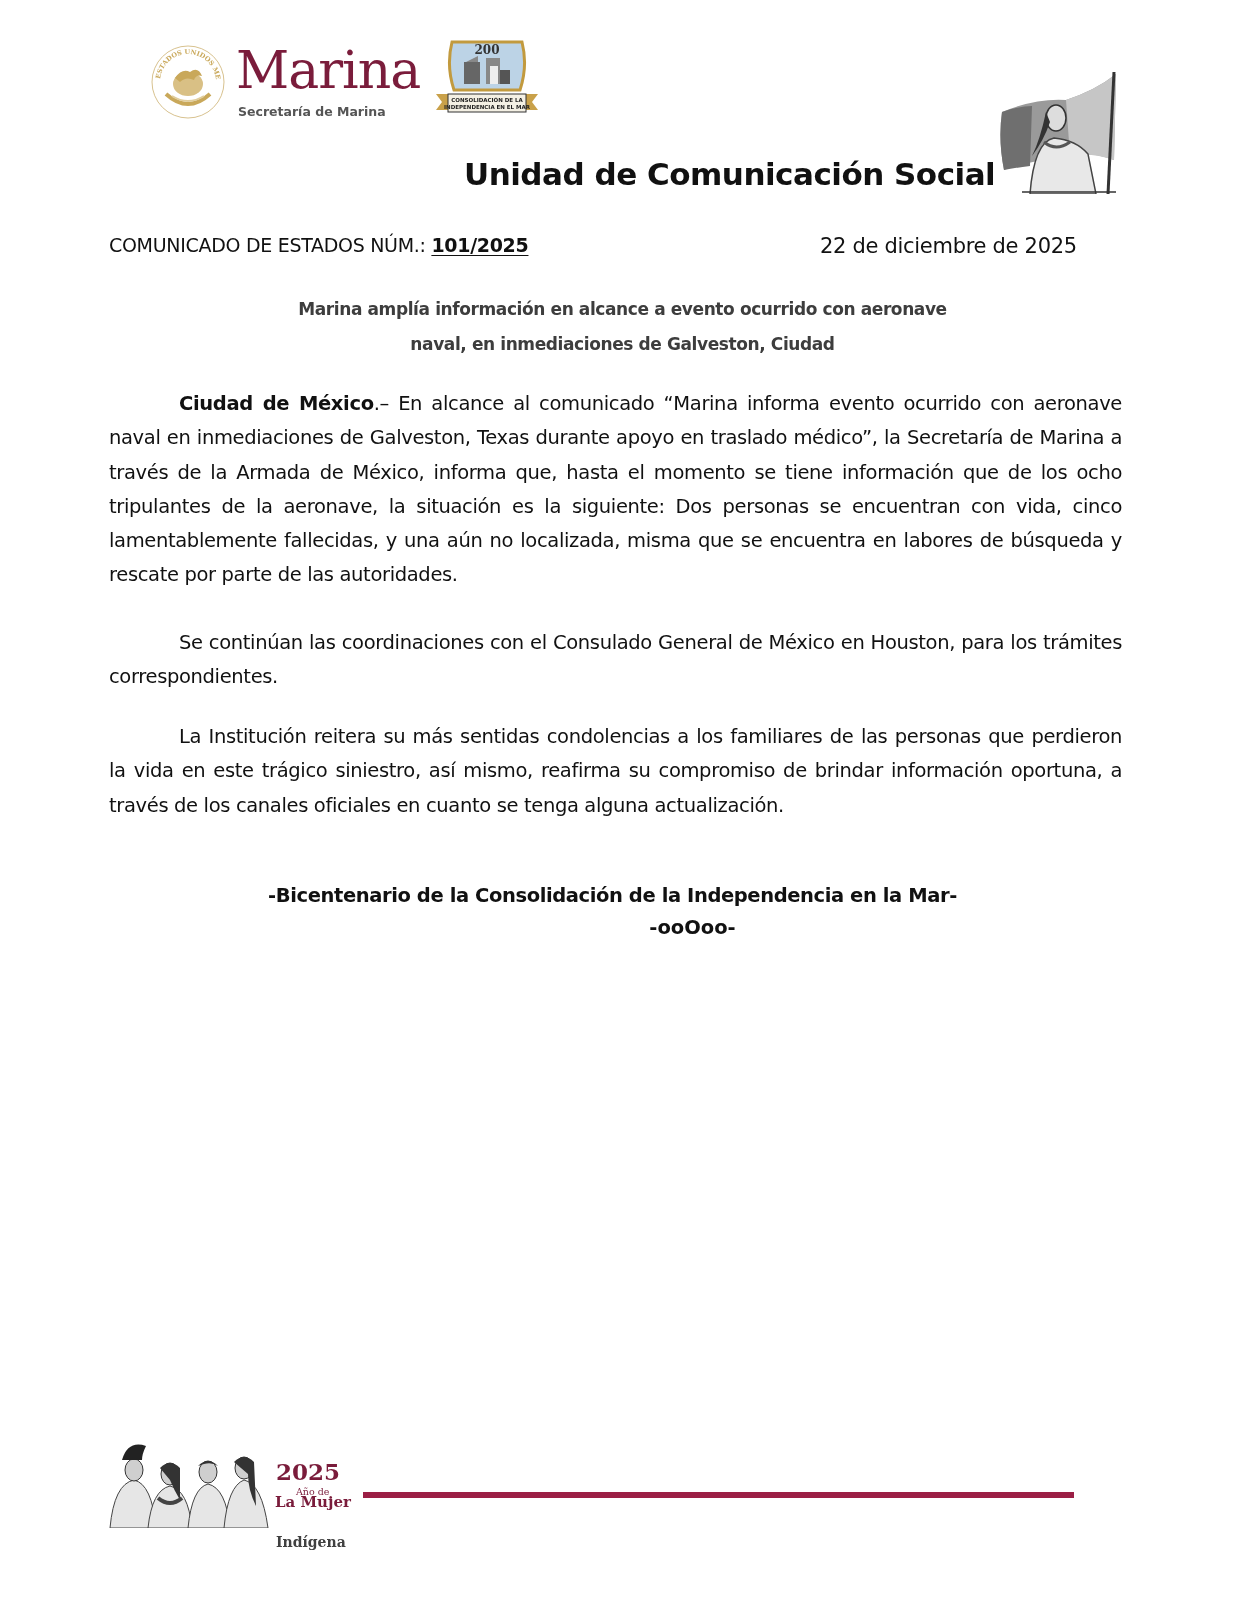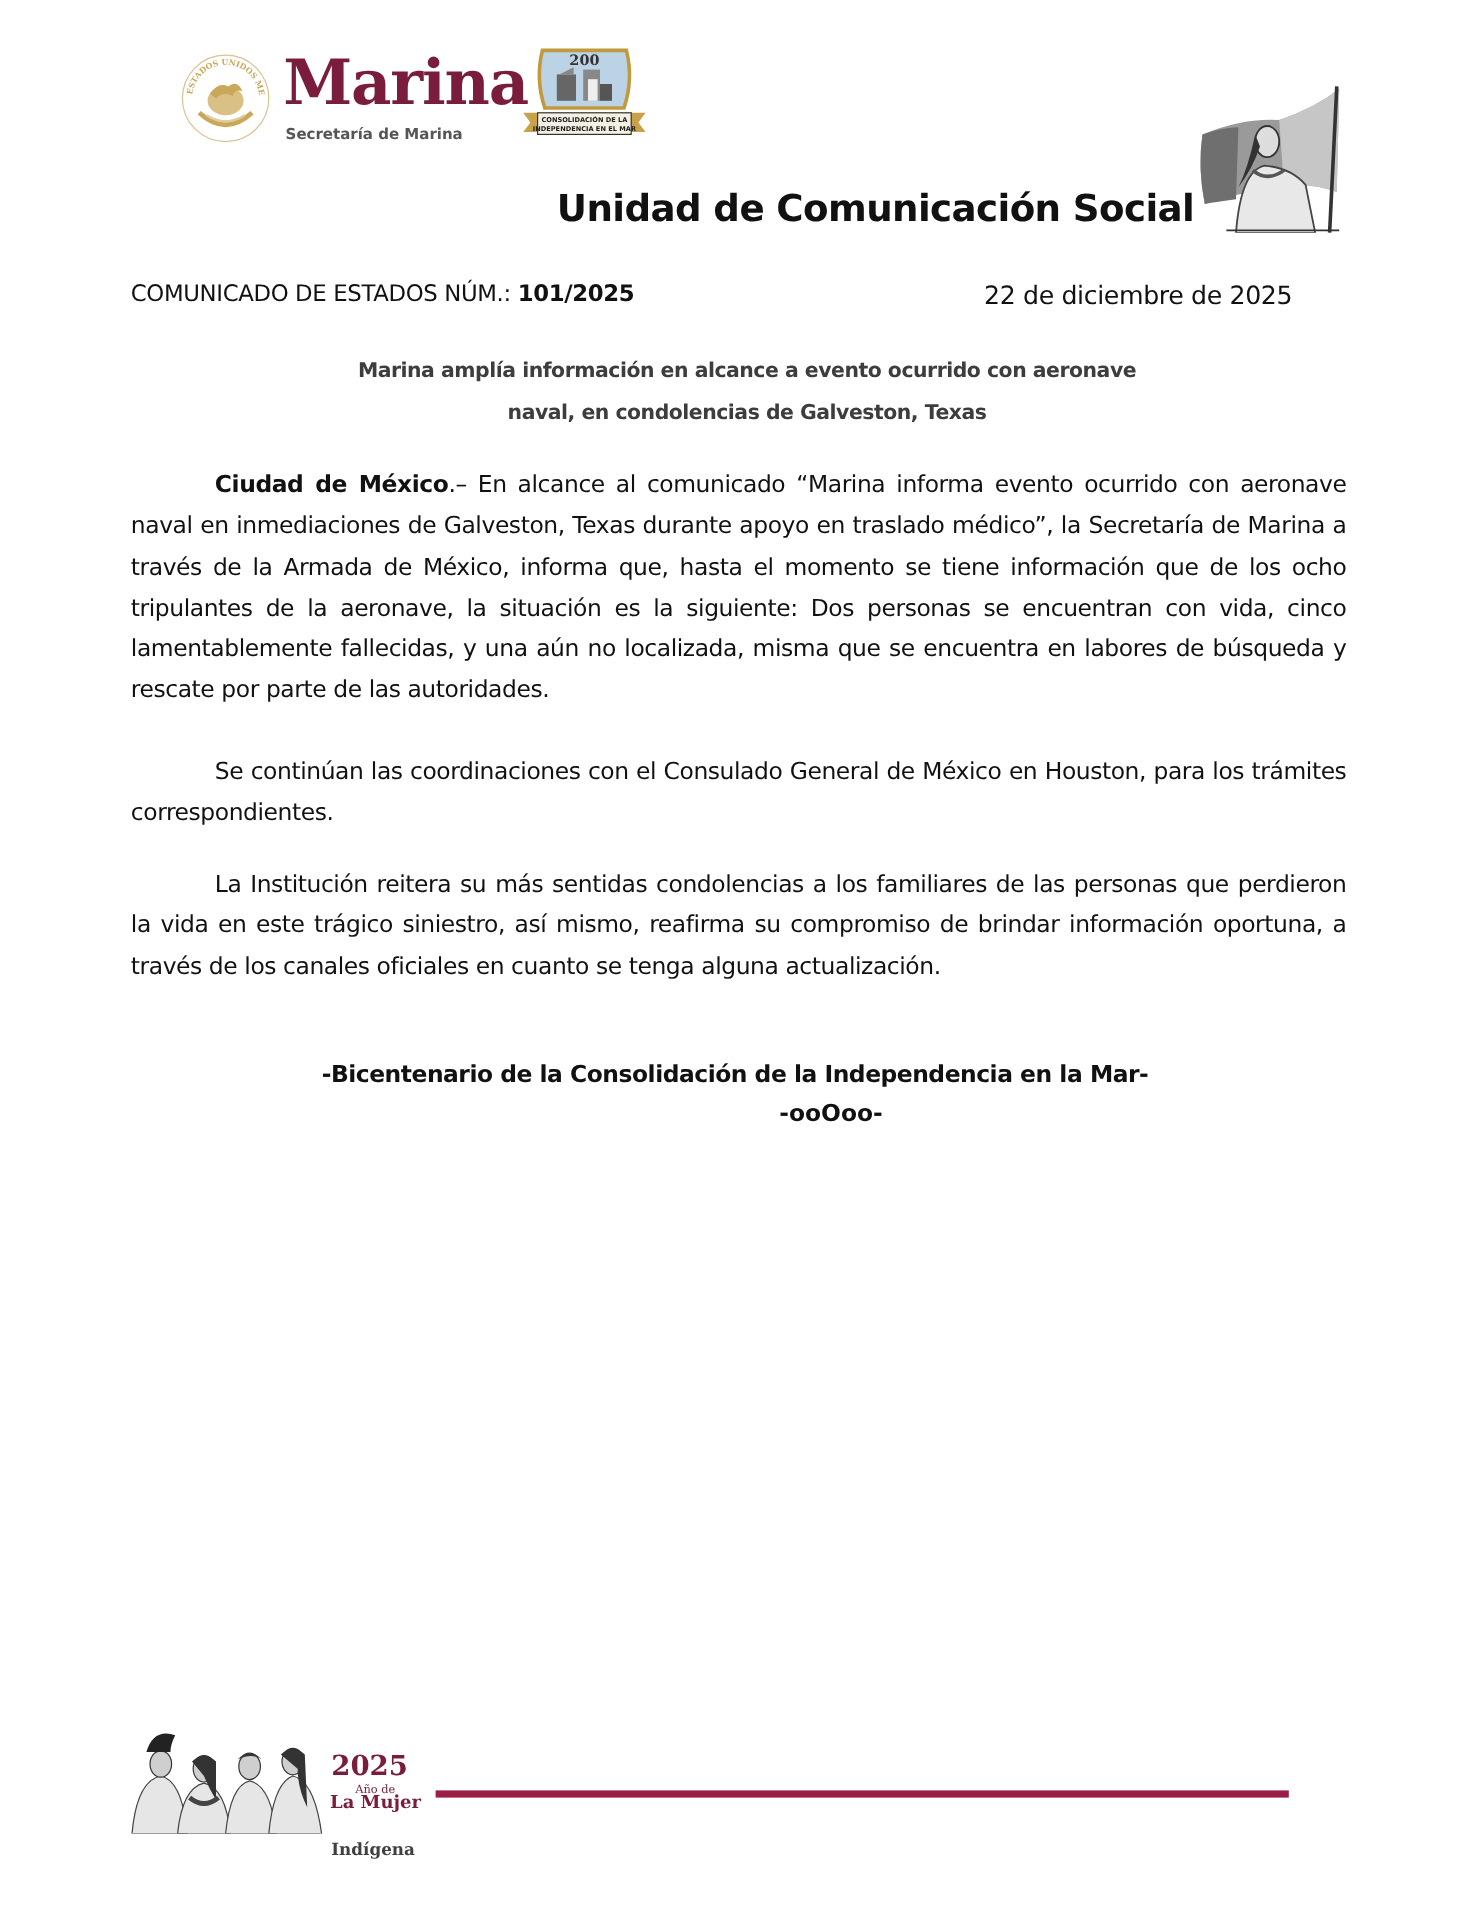--- a/index.html
+++ b/index.html
@@ -1,29 +1,29 @@
 <!DOCTYPE html>
 <html><head>
 <meta charset="utf-8">
 <style>
   html, body { margin:0; padding:0; background:#ffffff; }
   body { width:1235px; height:1600px; position:relative; overflow:hidden; font-family:"DejaVu Sans", sans-serif; color:#111; }
   .abs { position:absolute; }
 
   
   .seal { left:150px; top:44px; width:76px; height:76px; border-radius:50%; }
-  .brand-word { left:236px; top:44px; font-family:"DejaVu Serif", serif; font-weight:bold; font-size:52px; line-height:1; color:#7a1c3b; letter-spacing:-1px; }
+  .brand-word { left:236px; top:44px; font-family:"DejaVu Serif", serif; font-weight:normal; font-size:52px; line-height:1; color:#7a1c3b; letter-spacing:-1px; }
   .brand-sub { left:238px; top:104px; font-family:"DejaVu Sans", sans-serif; font-weight:bold; font-size:12.5px; color:#555; }
   .bicent-badge { left:434px; top:36px; width:106px; height:82px; }
   .unit-title { left:464px; top:156px; font-family:"DejaVu Sans", sans-serif; font-weight:bold; font-size:31px; color:#111; letter-spacing:-0.5px; }
   .heroine { left:996px; top:70px; width:124px; height:124px; }
 
   
   .press-line { left:109px; top:234px; font-size:19px; color:#111; font-family:"DejaVu Sans", sans-serif; letter-spacing:-0.3px; }
-  .press-num { font-weight:bold; text-underline-offset:3px; }
+  .press-num { font-weight:bold; text-decoration:underline; text-underline-offset:3px; }
   .press-date { left:820px; top:234px; font-size:21px; letter-spacing:-0.3px; }
 
   
   .headline { left:150px; top:292px; width:945px; text-align:center; font-weight:bold; font-size:17px; line-height:35px; color:#3d3d3d; letter-spacing:-0.4px; }
 
   
   .body-text { left:109px; width:1013px; font-size:19.5px; line-height:34.3px; color:#111; text-align:justify; letter-spacing:-0.35px; }
   .indent { display:inline-block; width:70px; }
   .p1 { top:387px; }
   .p2 { top:626px; }
@@ -92,21 +92,21 @@
   </svg>
 </div>
 
 <div class="abs press-line">
   <span>COMUNICADO DE ESTADOS NÚM.: </span><span class="press-num">101/2025</span>
 </div>
 <div class="abs press-date">22 de diciembre de 2025</div>
 
 <div class="abs headline">
   <div>Marina amplía información en alcance a evento ocurrido con aeronave</div>
-  <div>naval, en condolencias de Galveston, Texas</div>
+  <div>naval, en inmediaciones de Galveston, Ciudad</div>
 </div>
 
 <div class="abs body-text p1"><span class="indent"></span><span class="lead">Ciudad de México</span><span>.– En alcance al comunicado “Marina informa evento ocurrido con aeronave naval en inmediaciones de Galveston, Texas durante apoyo en traslado médico”, la Secretaría de Marina a través de la Armada de México, informa que, hasta el momento se tiene información que de los ocho tripulantes de la aeronave, la situación es la siguiente: Dos personas se encuentran con vida, cinco lamentablemente fallecidas, y una aún no localizada, misma que se encuentra en labores de búsqueda y rescate por parte de las autoridades.</span></div>
 
 <div class="abs body-text p2"><span class="indent"></span><span>Se continúan las coordinaciones con el Consulado General de México en Houston, para los trámites correspondientes.</span></div>
 
 <div class="abs body-text p3"><span class="indent"></span><span>La Institución reitera su más sentidas condolencias a los familiares de las personas que perdieron la vida en este trágico siniestro, así mismo, reafirma su compromiso de brindar información oportuna, a través de los canales oficiales en cuanto se tenga alguna actualización.</span></div>
 
 <div class="abs motto">-Bicentenario de la Consolidación de la Independencia en la Mar-</div>
 <div class="abs closing">-ooOoo-</div>

